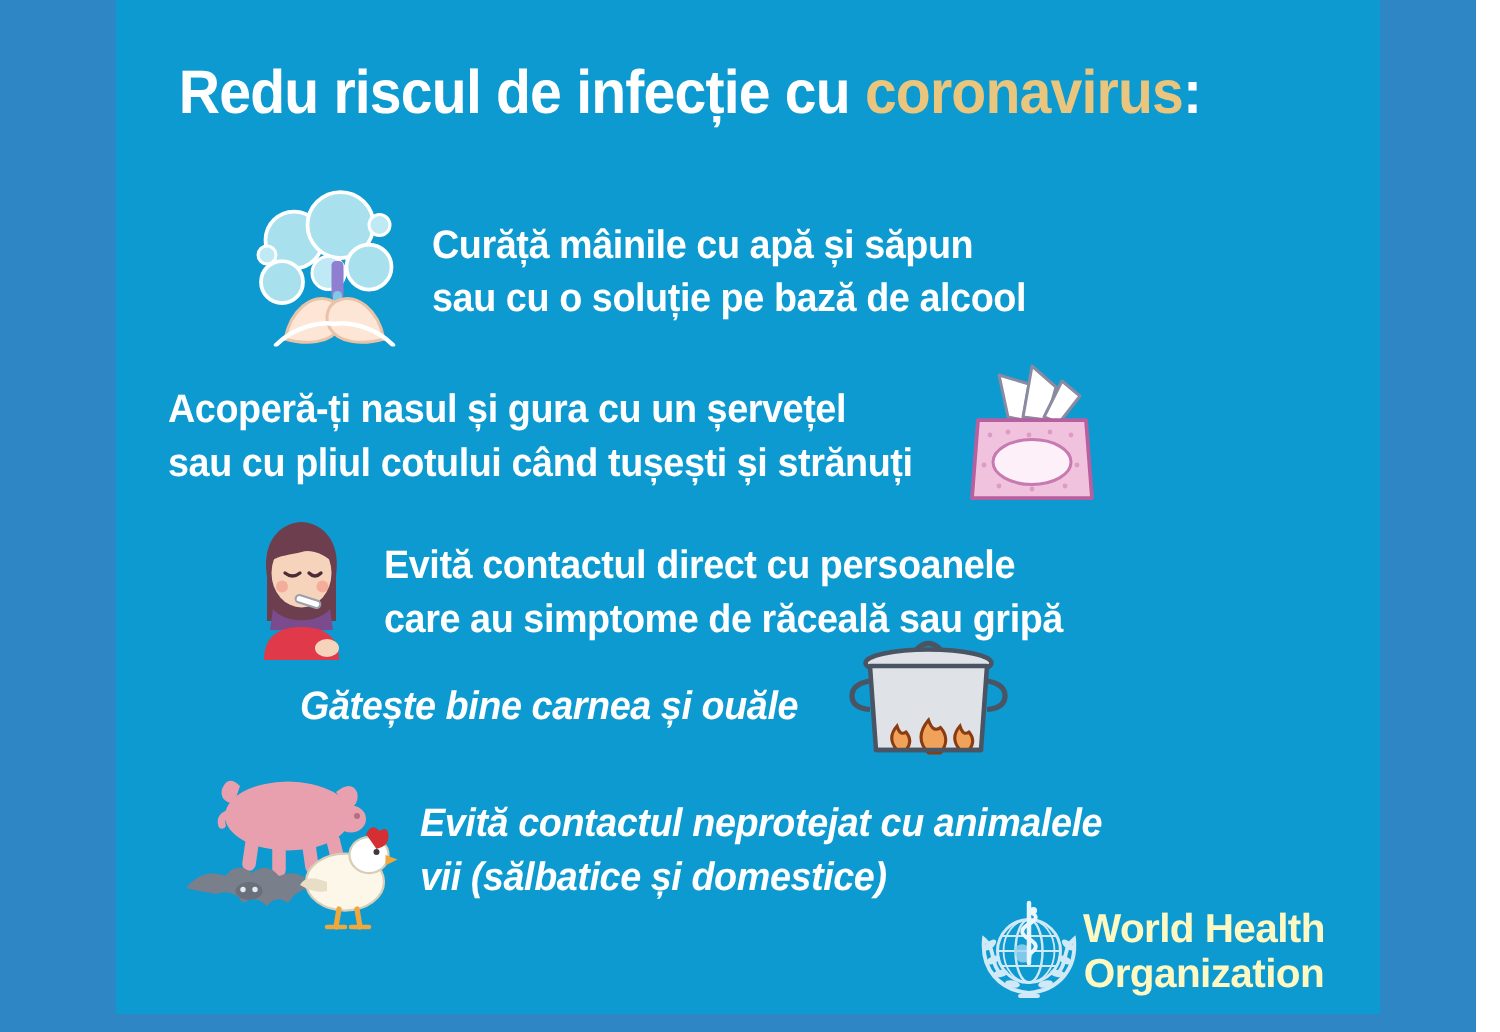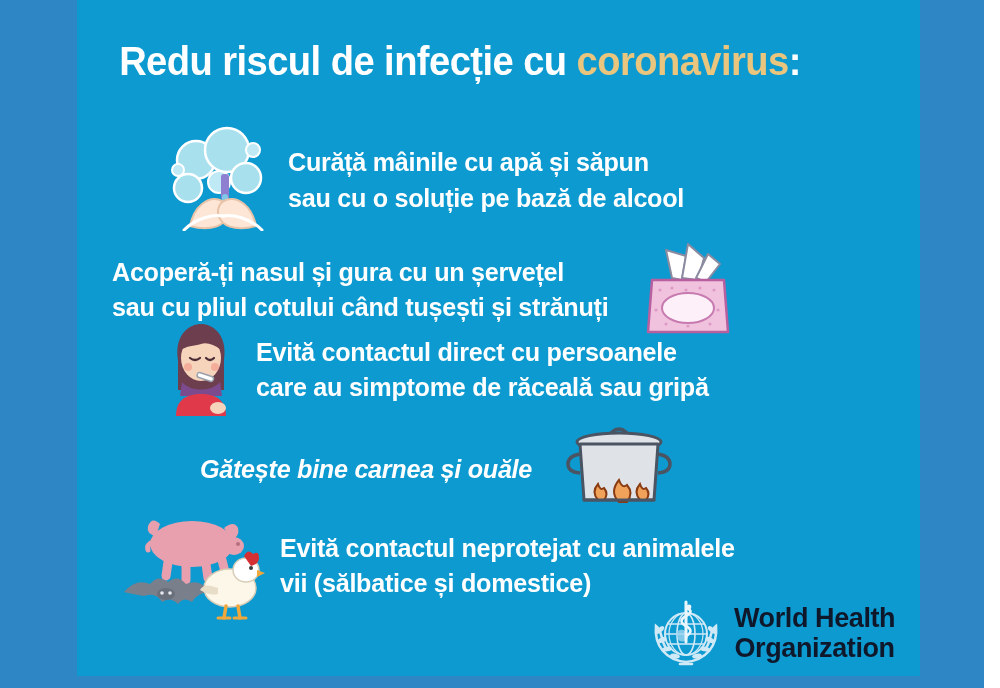--- a/index.html
+++ b/index.html
@@ -86,41 +86,40 @@
     transform-origin: left center;
   }
   .icon-box {
     position: relative;
     flex: none;
   }
 
   
   #row-1 { left: 160px; top: 126px; }
   #row-2 { left: 112px; top: 238px; }
-  #row-3 { left: 160px; top: 320px; }
+  #row-3 { left: 160px; top: 344px; }
   #row-4 { left: 200px; top: 424px; font-style: italic; }
-  #row-5 { left: 118px; top: 508px; }
+  #row-5 { left: 118px; top: 508px; font-style: italic; }
 
   #row-1 .msg { margin-left: 16px; }
   #row-2 .msg { margin-right: 8px; }
   #row-3 .msg { margin-left: 14px; }
   #row-4 .msg { margin-right: 14px; }
   #row-5 .msg { margin-left: 10px; }
 
   
   #who-logo {
     position: absolute;
     left: 650px;
     top: 596px;
     display: flex;
     align-items: center;
   }
   #who-text {
-    margin-left: 12px;
-    color: #0f172a;
+    color: #fef9c3;
     font-weight: bold;
     font-size: 27px;
     line-height: 1.1;
     letter-spacing: -0.4px;
   }
   #who-text .l2 { display: block; text-align: center; }
 </style>
 </head>
 <body>
 

